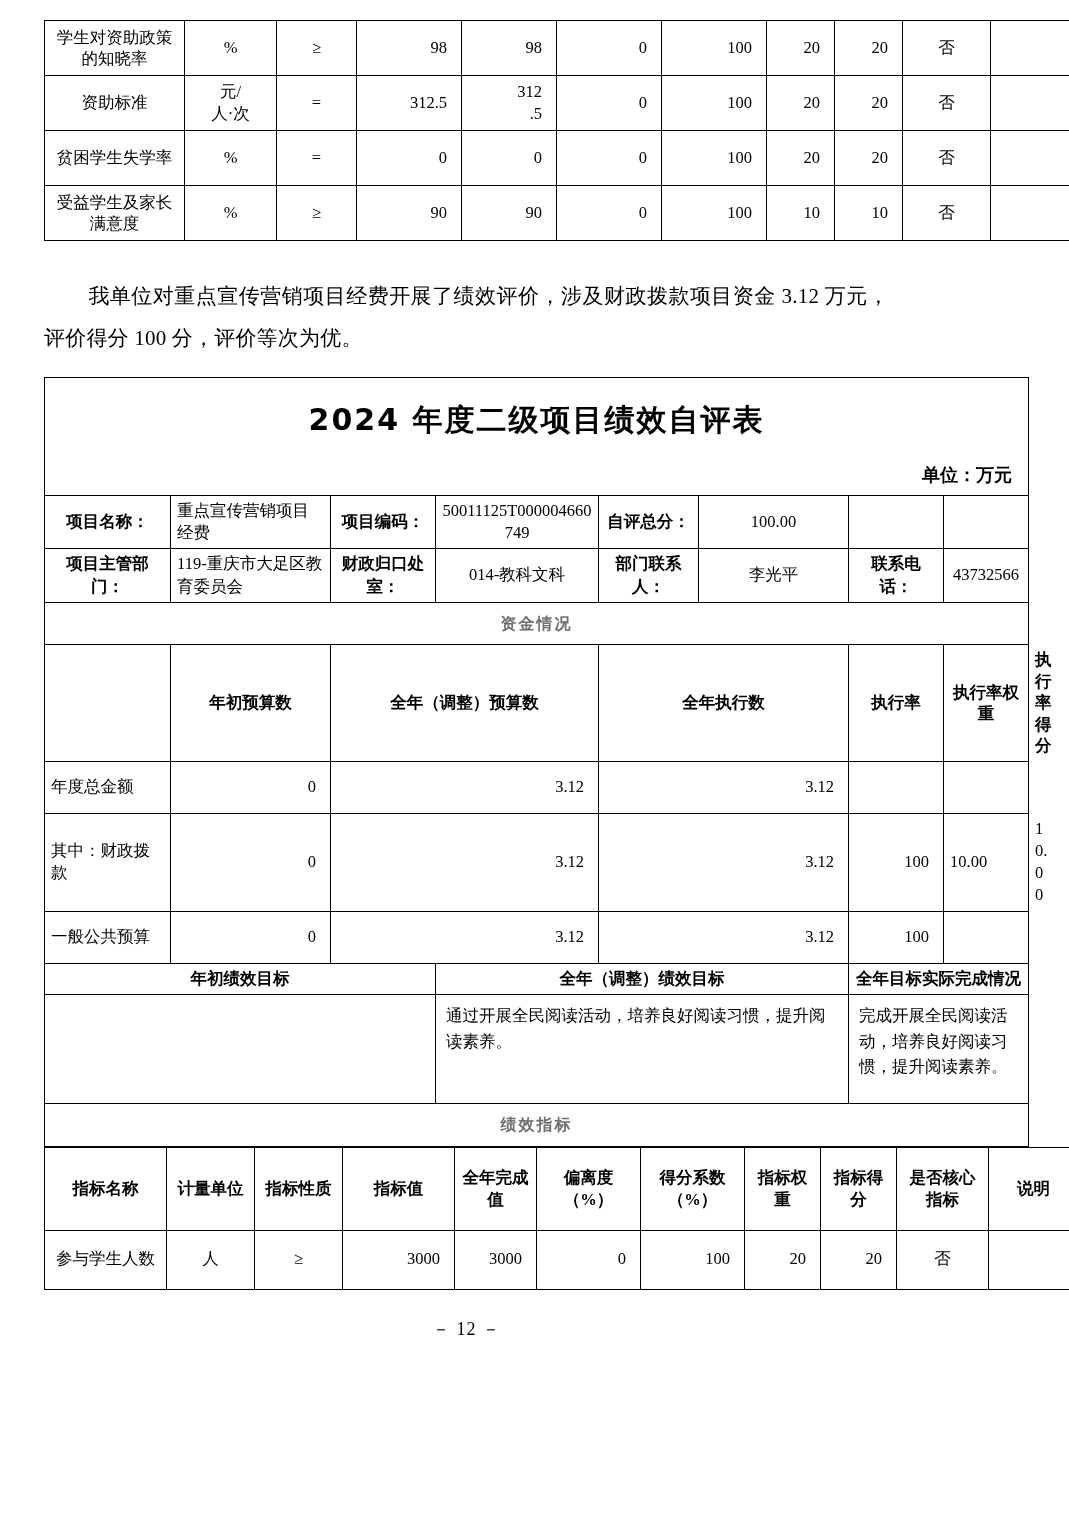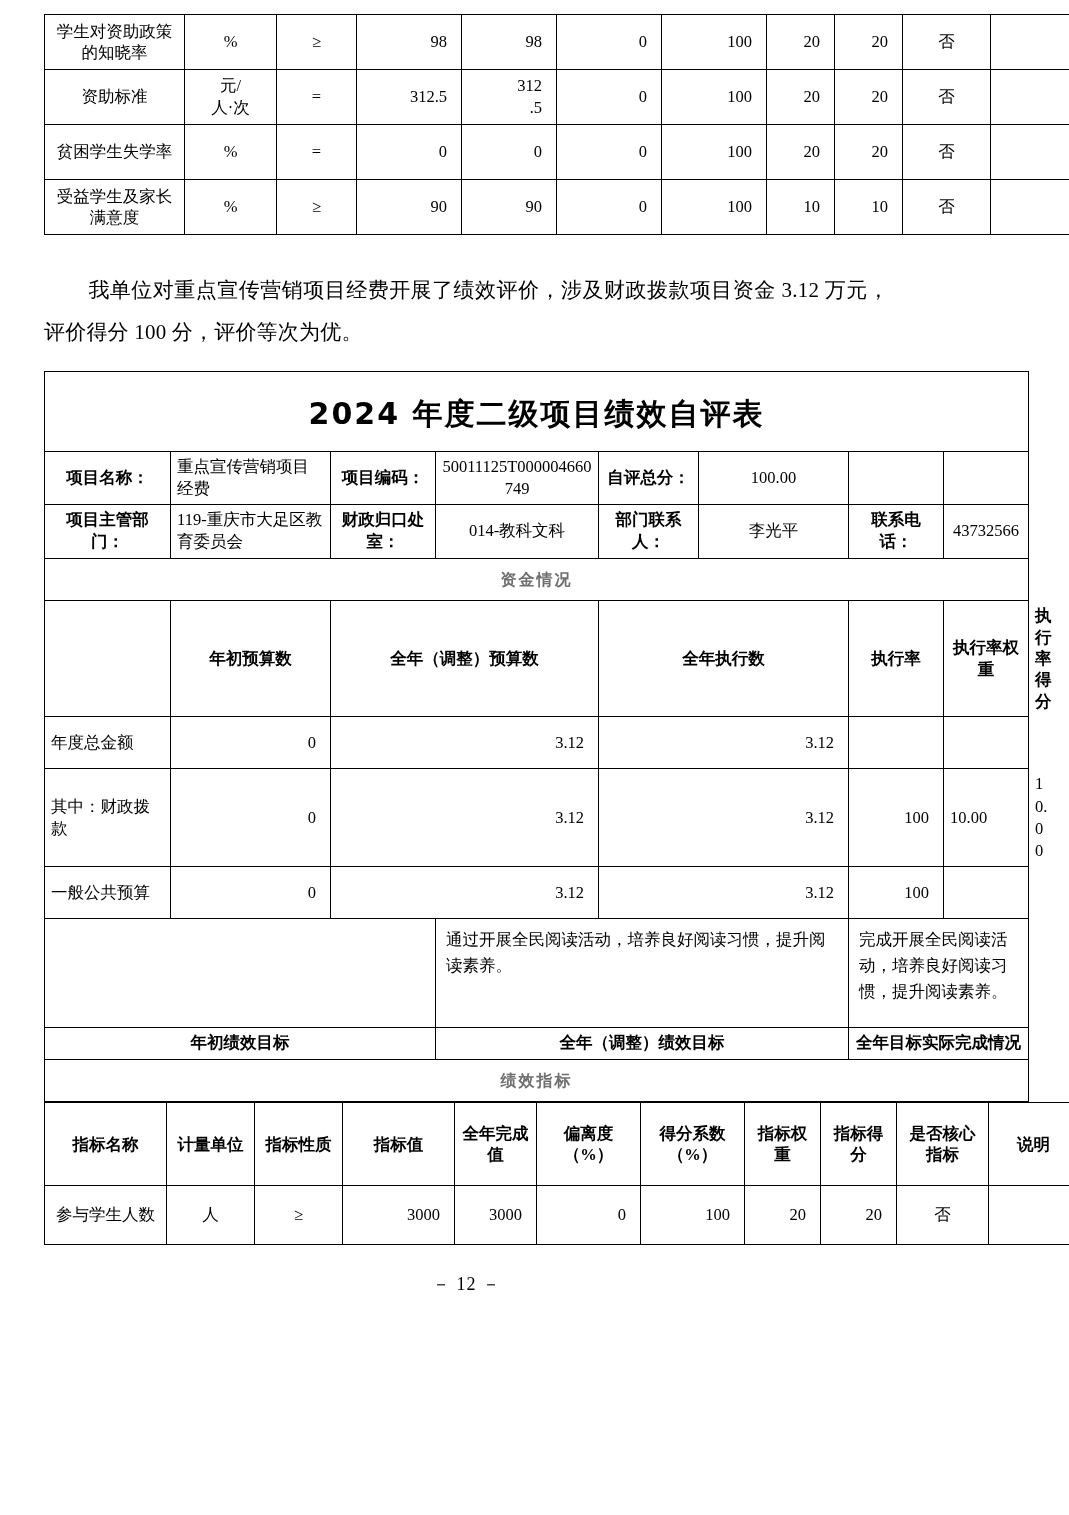--- a/index.html
+++ b/index.html
@@ -11,21 +11,21 @@
     width: 1069px;
     min-height: 1515px;
     font-family: "Liberation Serif", "DejaVu Serif", serif;
     color: #000;
     position: relative;
   }
   .page {
     width: 933px;
     min-height: 1515px;
     box-sizing: border-box;
-    padding: 14px 44px 0 44px;
+    padding: 20px 44px 0 44px;
     position: relative;
   }
 
   table {
     border-collapse: collapse;
     width: 100%;
     table-layout: fixed;
   }
   td, th {
     border: 1px solid #000;
@@ -220,20 +220,23 @@
       <col style="width:163px">
         <col style="width:100px">
         <col style="width:150px">
       <col style="width:95px">
         <col style="width:85px">
     </colgroup>
     <tbody>
       <tr class="title-row">
         <td colspan="8">2024 年度二级项目绩效自评表</td>
       </tr>
+      <tr class="unit-row">
+        <td colspan="8">单位：万元</td>
+      </tr>
 
       <tr>
         <td class="lbl bold">项目名称：</td>
         <td class="l">重点宣传营销项目经费</td>
         <td class="lbl bold">项目编码：</td>
         <td class="c">50011125T000004660749</td>
         <td class="lbl bold">自评总分：</td>
         <td class="c">100.00</td>
         <td></td>
         <td></td>
@@ -283,28 +286,28 @@
         <td class="l">一般公共预算</td>
         <td class="num">0</td>
         <td class="num" colspan="2">3.12</td>
         <td class="num" colspan="2">3.12</td>
         <td class="num">100</td>
         <td class="l"></td>
         <td class="r"></td>
       </tr>
 
       <tr>
+        <td class="hdr" colspan="3">年初绩效目标</td>
+        <td class="hdr" colspan="3">全年（调整）绩效目标</td>
+        <td class="hdr" colspan="2">全年目标实际完成情况</td>
+      </tr>
+      <tr>
         <td class="goal-cell" colspan="3"></td>
         <td class="goal-cell" colspan="3">通过开展全民阅读活动，培养良好阅读习惯，提升阅读素养。</td>
         <td class="goal-cell" colspan="2">完成开展全民阅读活动，培养良好阅读习惯，提升阅读素养。</td>
-      </tr>
-      <tr>
-        <td class="hdr" colspan="3">年初绩效目标</td>
-        <td class="hdr" colspan="3">全年（调整）绩效目标</td>
-        <td class="hdr" colspan="2">全年目标实际完成情况</td>
       </tr>
 
       <tr class="section-row">
         <td colspan="8">绩效指标</td>
       </tr>
     </tbody>
   </table>
 
   <table class="main-table" style="border-top:none">
     <colgroup>

